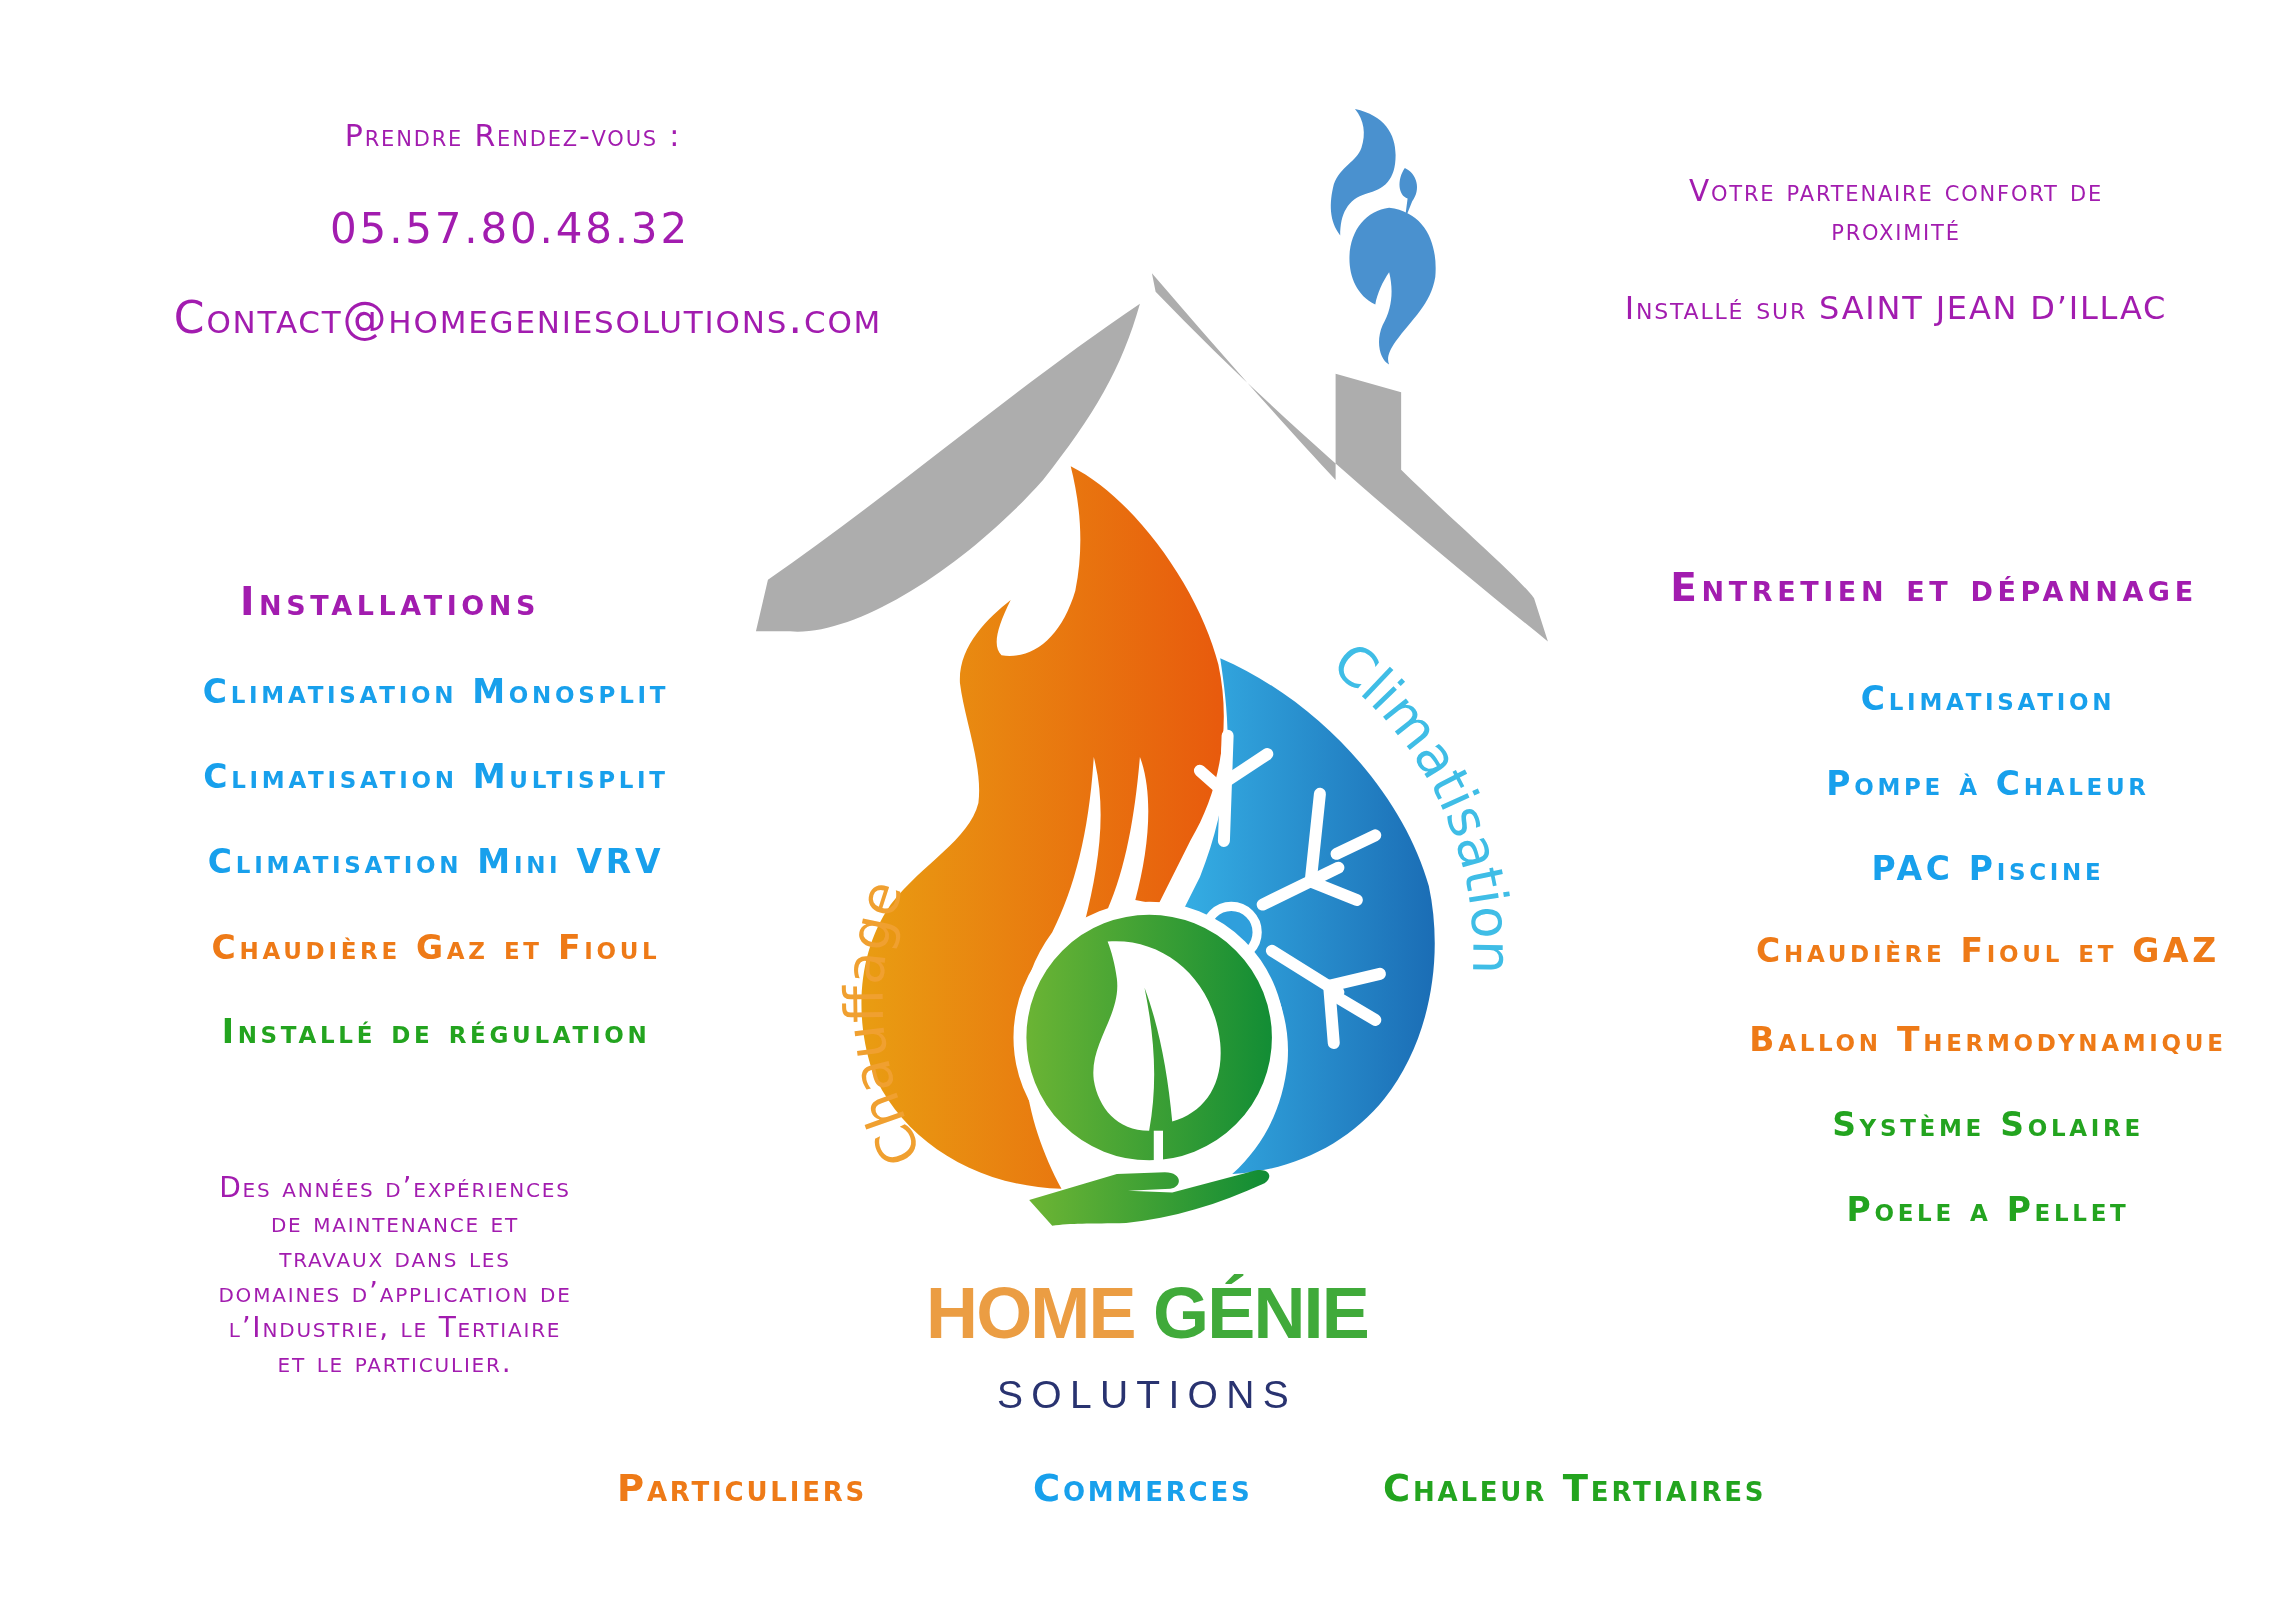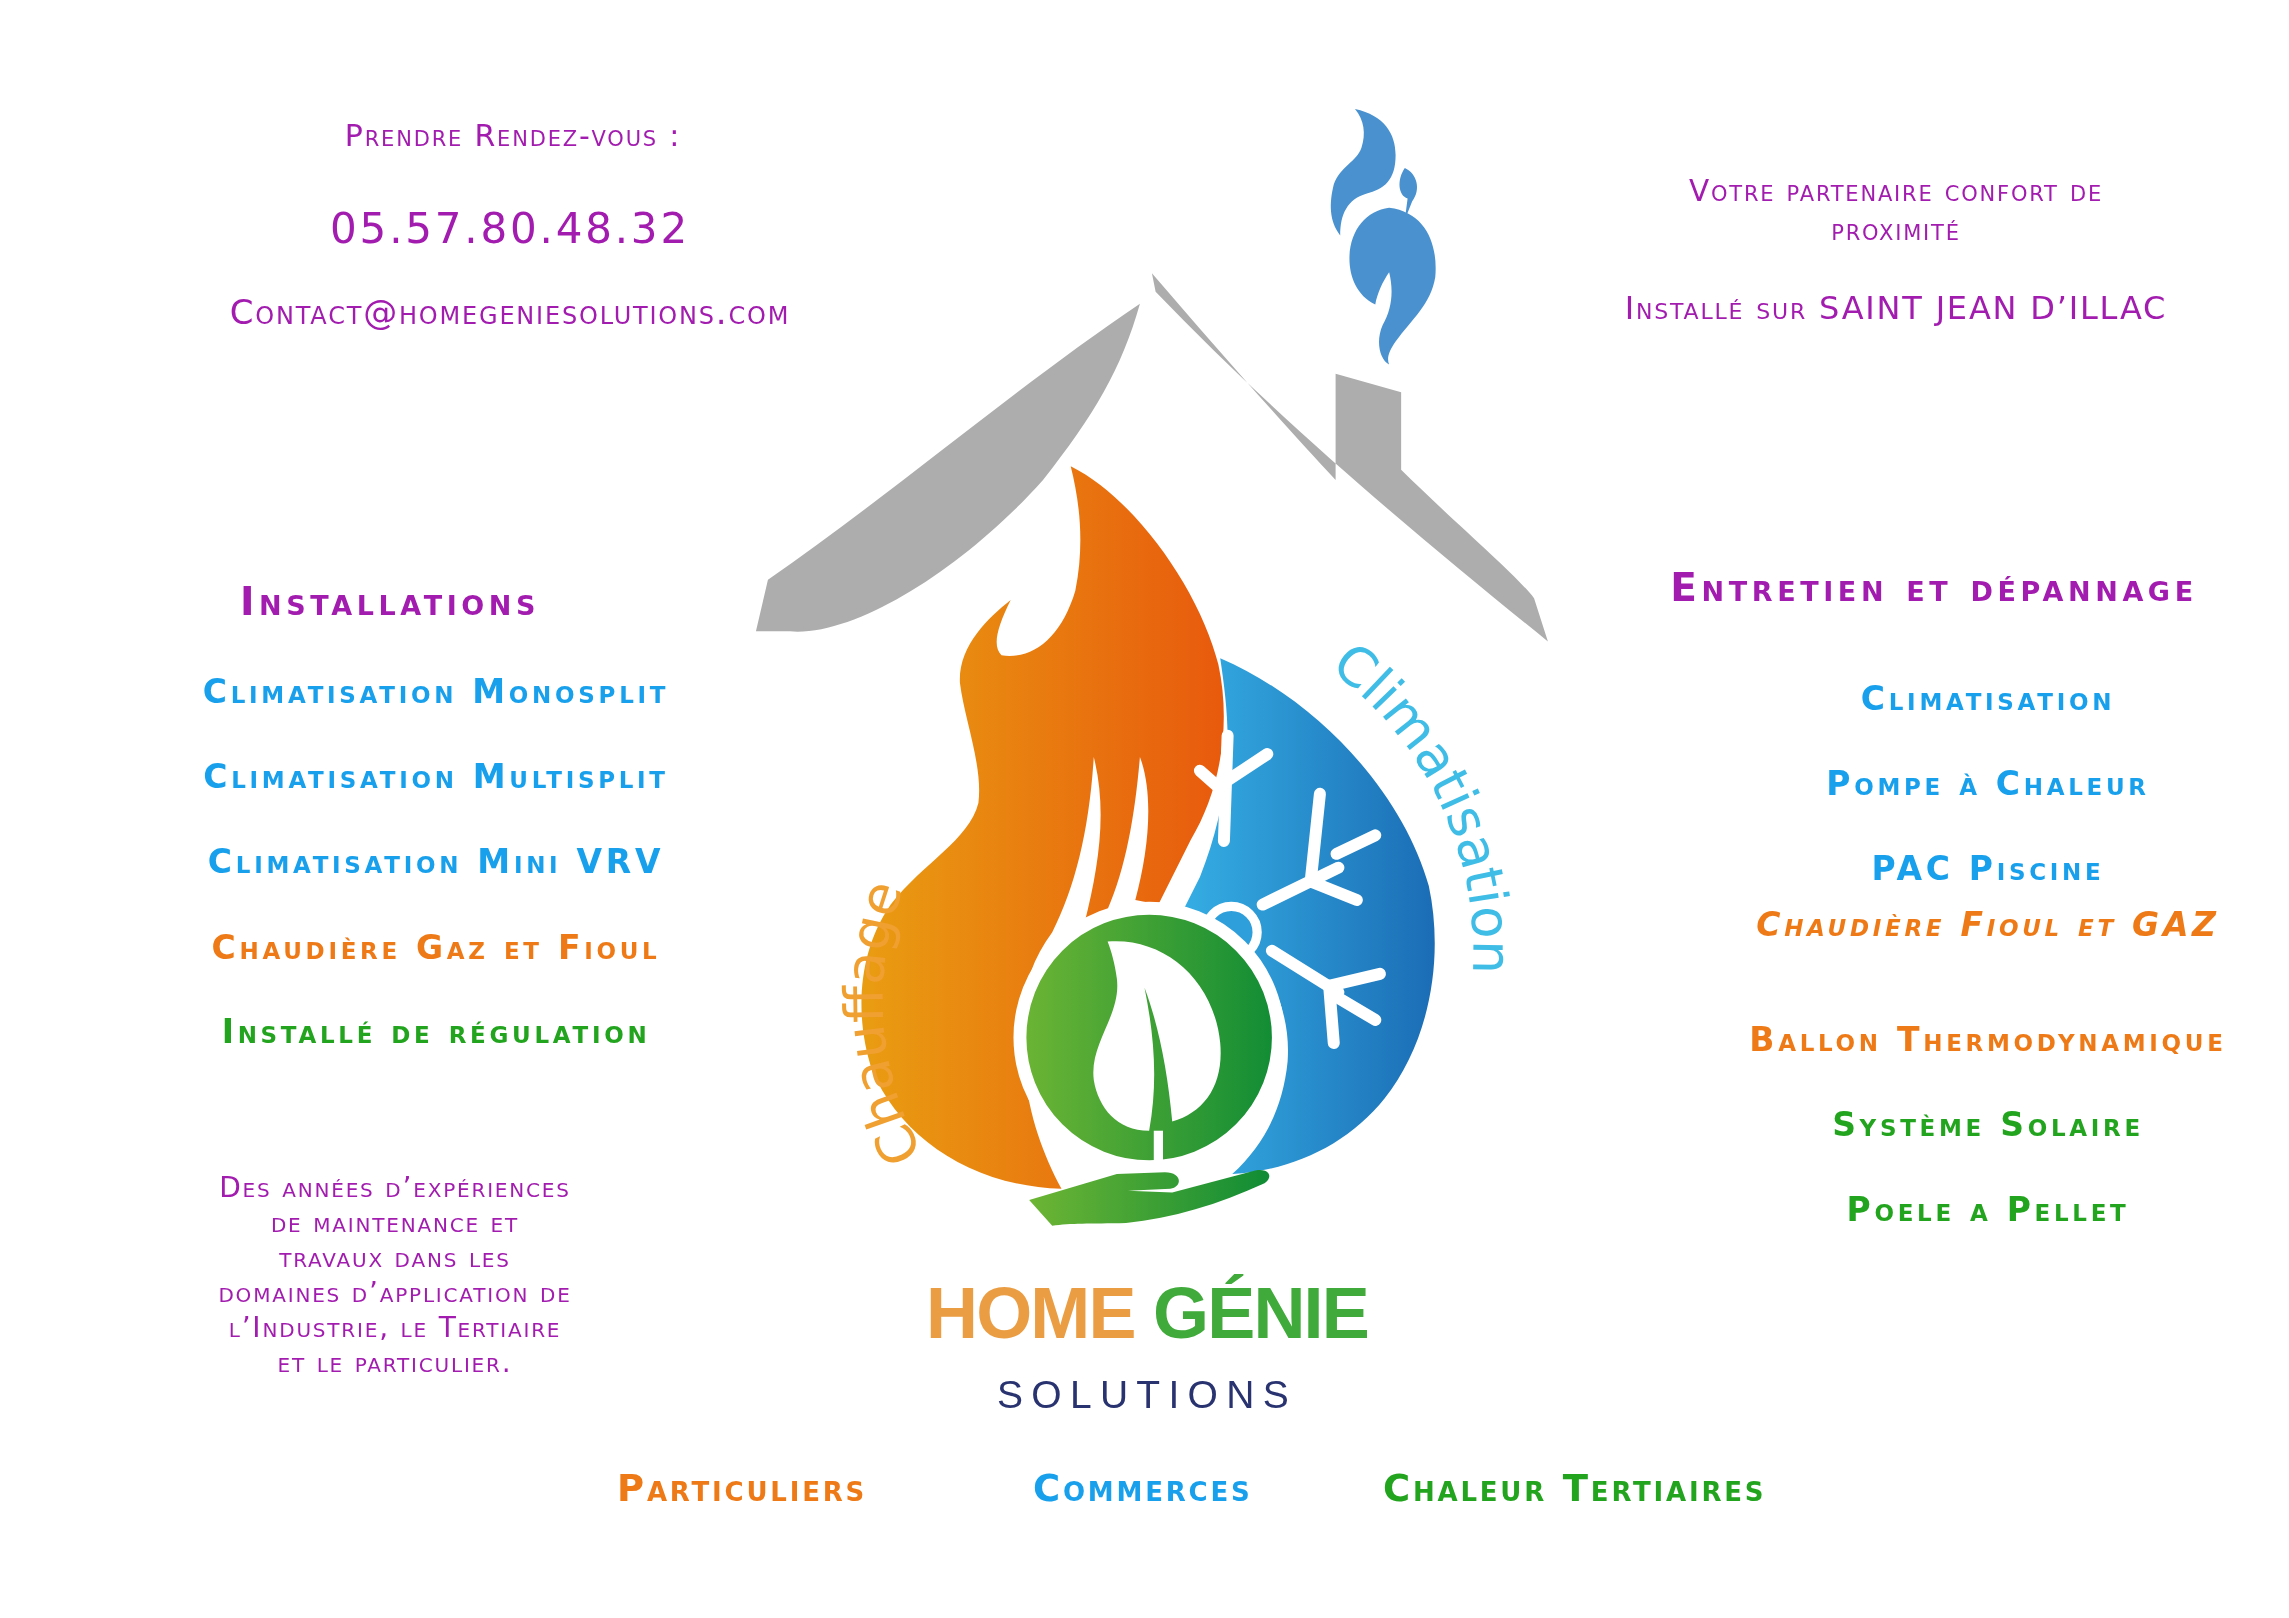--- a/index.html
+++ b/index.html
@@ -81,38 +81,38 @@
   <text font-family="DejaVu Sans, sans-serif" font-size="58" fill="#f0a030">
     <textPath href="#arcLeft">Chauffage</textPath>
   </text>
   <text font-family="DejaVu Sans, sans-serif" font-size="58" fill="#3fbde6">
     <textPath href="#arcRight">Climatisation</textPath>
   </text>
 </svg>
 
 <div class="t blk info" style="left:513px; top:118px;">Prendre Rendez-vous :</div>
 <div class="t blk phone" style="left:510px; top:204px;">05.57.80.48.32</div>
-<div class="t blk info" style="left:510px; top:292px; font-size:34px;">Contact@homegeniesolutions.com</div>
+<div class="t blk info" style="left:528px; top:292px; font-size:44px;">Contact@homegeniesolutions.com</div>
 
 <div class="t blk info" style="left:1896px; top:174px; font-size:29.5px;">Votre partenaire confort de</div>
 <div class="t blk info" style="left:1896px; top:213px; font-size:29.5px;">proximité</div>
 <div class="t blk info" style="left:1896px; top:289px; font-size:32px;">Installé sur SAINT JEAN D’ILLAC</div>
 
 <div class="t blk hdr" style="left:390px; top:579px;">Installations</div>
 <div class="t item blue" style="left:390px; top:672px;">Climatisation Monosplit</div>
 <div class="t item blue" style="left:390px; top:757px;">Climatisation Multisplit</div>
 <div class="t item blue" style="left:390px; top:842px;">Climatisation Mini VRV</div>
 <div class="t item orange" style="left:390px; top:928px;text-align:right;">Chaudière Gaz et Fioul</div>
 <div class="t item green" style="left:390px; top:1012px;">Installé de régulation</div>
 
 <div class="t blk hdr" style="left:1934px; top:565px;">Entretien et dépannage</div>
 <div class="t item blue" style="left:1942px; top:679px;">Climatisation</div>
 <div class="t item blue" style="left:1942px; top:764px;">Pompe à Chaleur</div>
 <div class="t item blue" style="left:1942px; top:849px;">PAC Piscine</div>
-<div class="t item orange" style="left:1942px; top:905px;font-style:italic;">Chaudière Fioul et GAZ</div>
+<div class="t item orange" style="left:1942px; top:931px;">Chaudière Fioul et GAZ</div>
 <div class="t item orange" style="left:1942px; top:1020px;">Ballon Thermodynamique</div>
 <div class="t item green" style="left:1942px; top:1105px;">Système Solaire</div>
 <div class="t item green" style="left:1942px; top:1190px;">Poele a Pellet</div>
 
 <div class="t blk para" style="left:395px; top:1170px;">
   <div>Des années d’expériences</div>
   <div>de maintenance et</div>
   <div>travaux dans les</div>
   <div>domaines d’application de</div>
   <div>l’Industrie, le Tertiaire</div>

